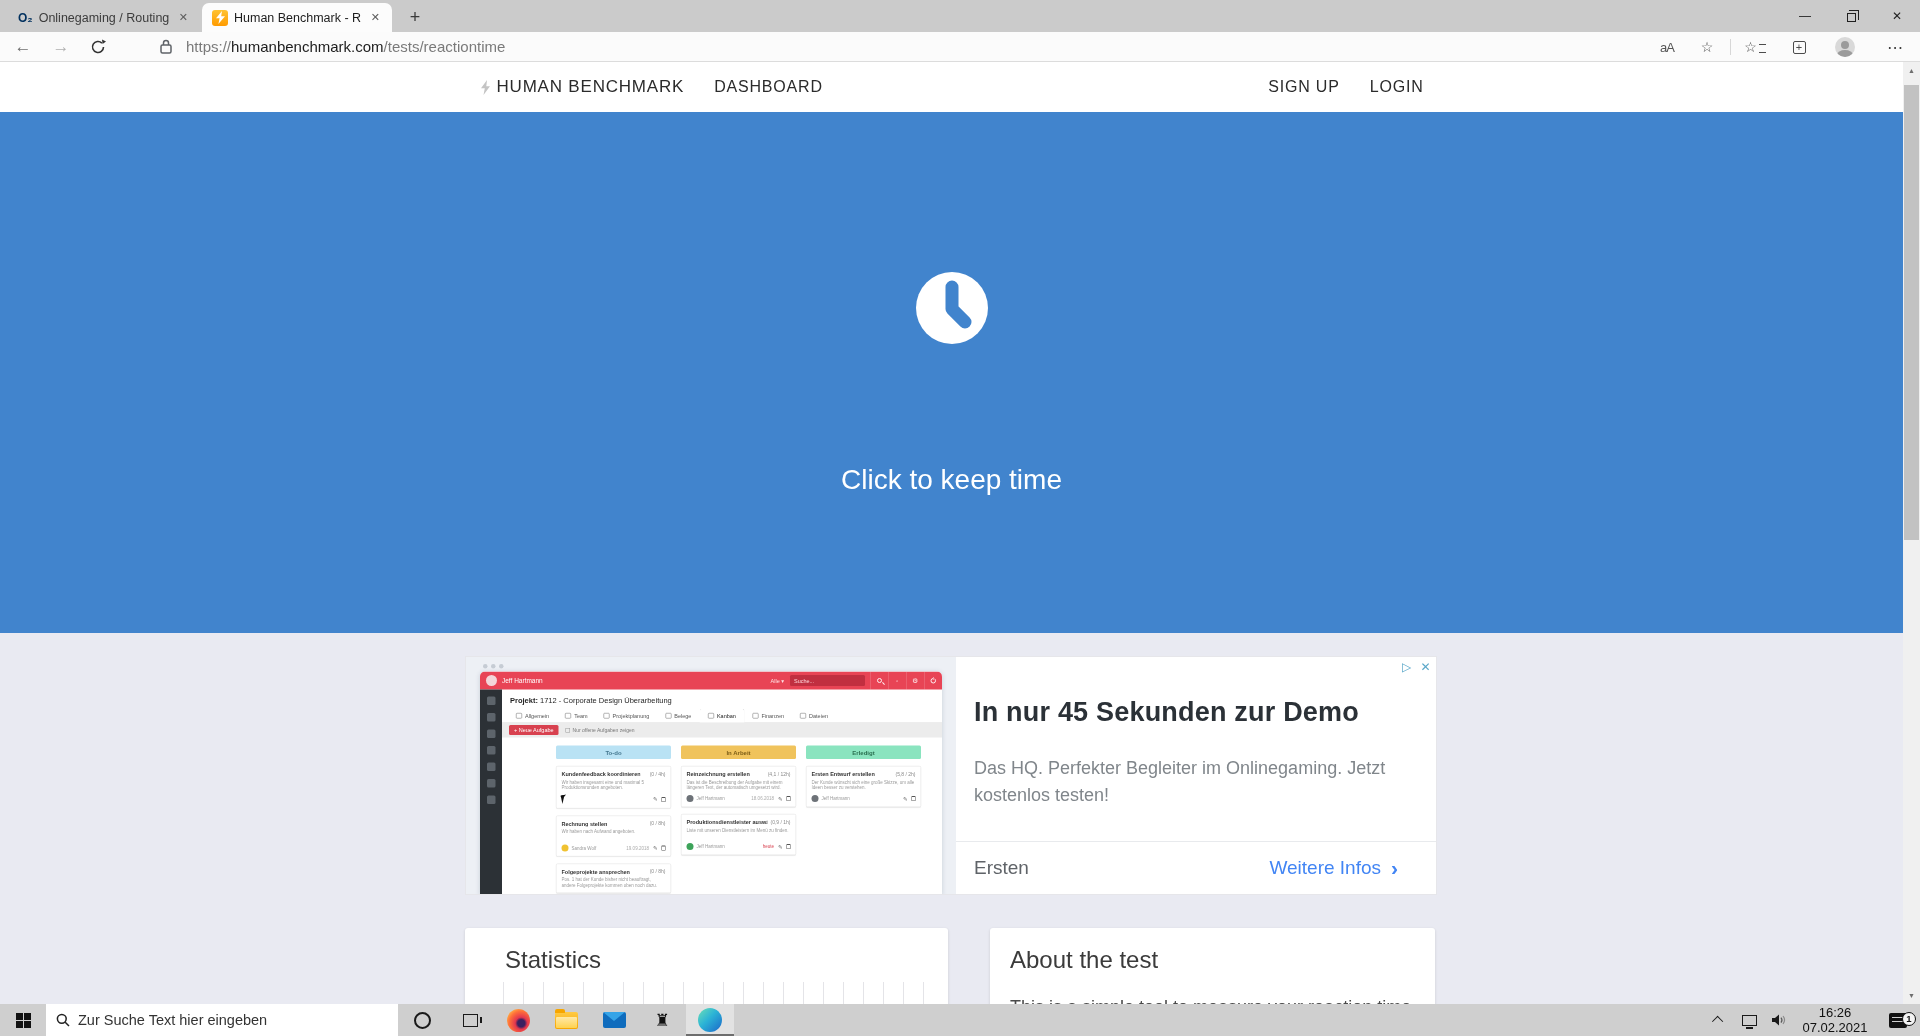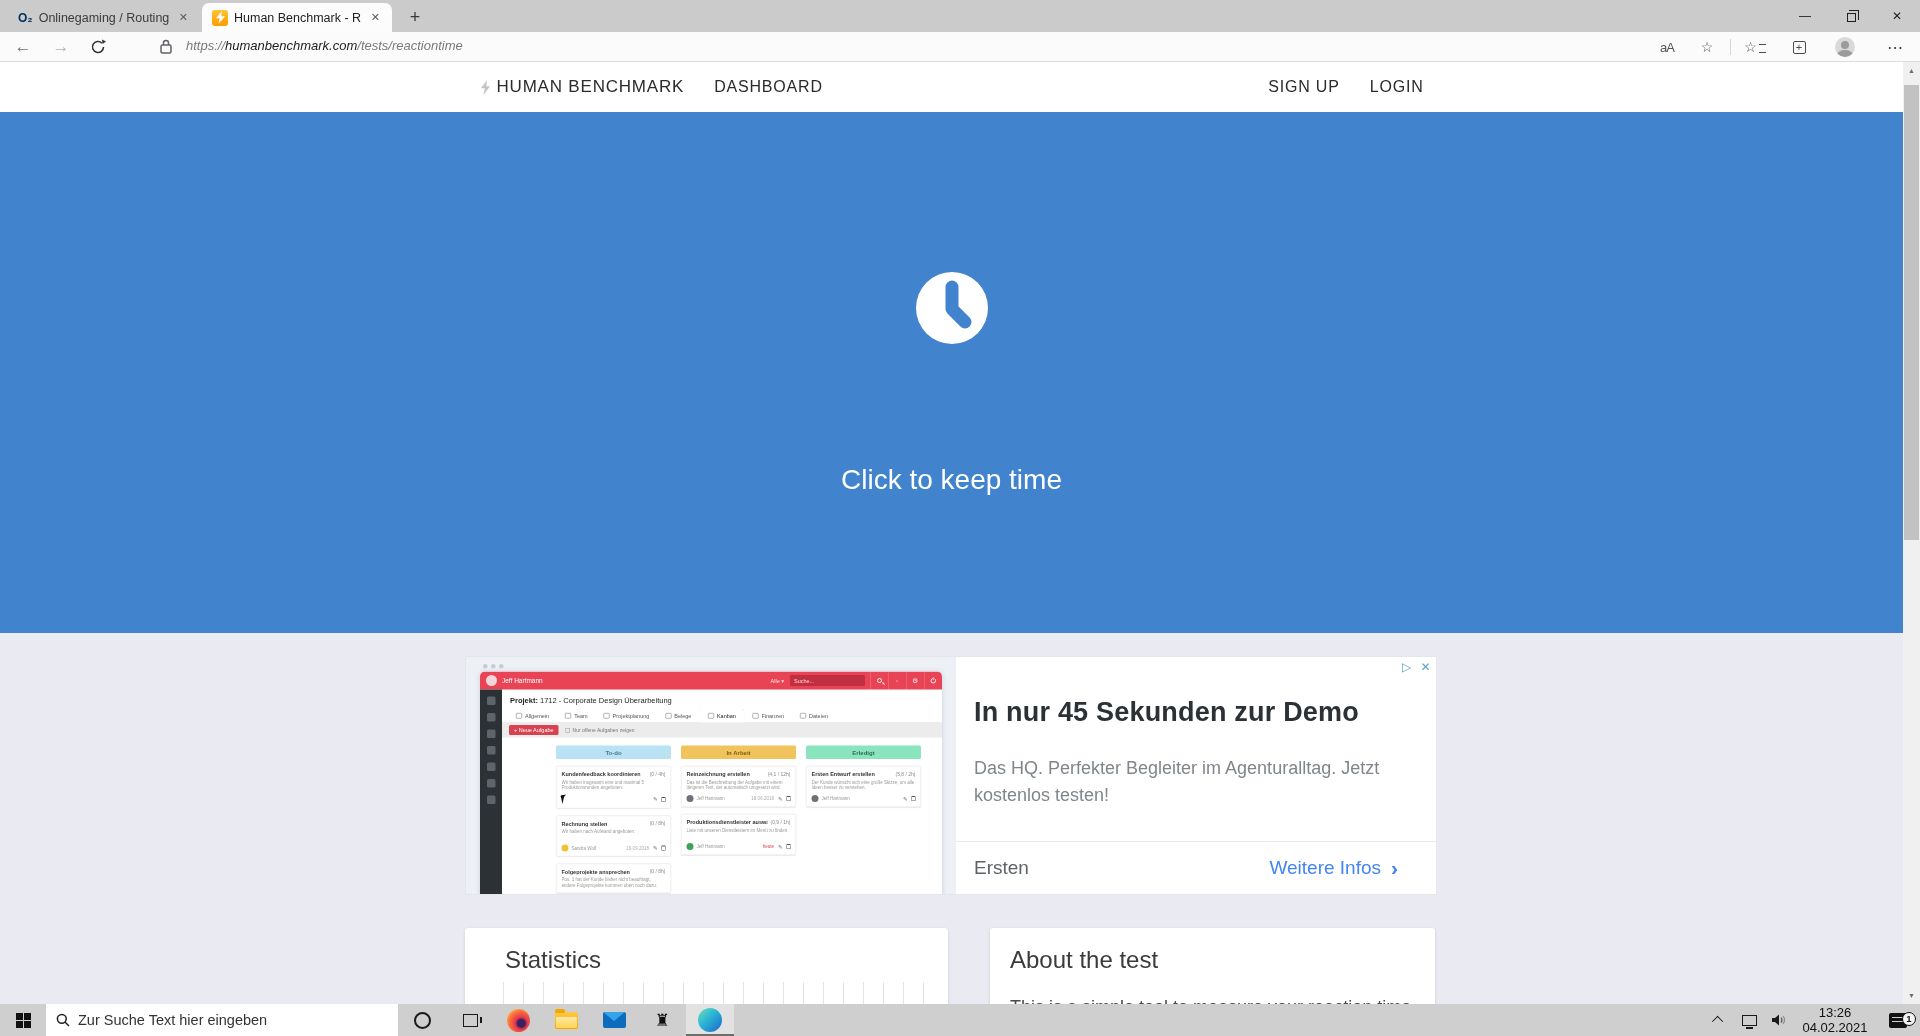--- a/index.html
+++ b/index.html
@@ -22,21 +22,21 @@
   .restore-glyph { position:relative; width:9px; height:9px; border:1px solid #1f1f1f; background:#cbcbcb; margin-top:2px;}
   .restore-glyph::before { content:""; position:absolute; left:1px; top:-4px; width:9px; height:9px; border:1px solid #1f1f1f; border-left:none; border-bottom:none; }
 
   
   .toolbar { position:absolute; top:32px; left:0; right:0; height:30px; background:#fbfbfb; border-bottom:1px solid #dcdcdc; }
   .nav-arrow { position:absolute; top:0; height:30px; width:30px; display:flex; align-items:center; justify-content:center; font-size:17px; }
   .back { left:8px; color:#6f6f6f; }
   .forward { left:46px; color:#b0b0b0; }
   .refresh { position:absolute; left:86px; top:3px; width:24px; height:24px; display:flex; align-items:center; justify-content:center; }
   .lock-icon { position:absolute; left:160px; top:7px; }
-  .url-text { position:absolute; left:186px; top:6px; font-size:13px; color:#7a7a7a; white-space:nowrap;font-style:italic; }
+  .url-text { position:absolute; left:186px; top:6px; font-size:15px; color:#7a7a7a; white-space:nowrap; }
   .url-domain { color:#1c1c1c; }
   .tb-ico { position:absolute; top:0; width:30px; height:30px; display:flex; align-items:center; justify-content:center; color:#4c4c4c; font-size:14px; }
   .tb-translate { left:1652px; font-size:13px; letter-spacing:-1px; color:#555; }
   .tb-star-add { left:1692px; }
   .tb-sep { position:absolute; left:1730px; top:7px; width:1px; height:16px; background:#d7d7d7; }
   .tb-fav { left:1740px; }
   .tb-fav .lines { display:inline-block; margin-left:2px; width:7px; height:9px; border-top:1.5px solid #4c4c4c; border-bottom:1.5px solid #4c4c4c; position:relative; top:1px;}
   .tb-collections { left:1784px; }
   .coll-glyph { width:13px; height:13px; border:1.5px solid #4c4c4c; border-radius:2px; font-size:11px; line-height:10px; text-align:center; color:#4c4c4c; }
   .tb-avatar { left:1830px; }
@@ -429,21 +429,21 @@
                   </div>
                 </div>
               </div>
             </div>
           </div>
         </div>
           </div>
       </div>
       <div class="ad-copy">
         <div class="ad-headline">In nur 45 Sekunden zur Demo</div>
-        <div class="ad-body">Das HQ. Perfekter Begleiter im Agenturalltag. Jetzt kostenlos testen!</div>
+        <div class="ad-body">Das HQ. Perfekter Begleiter im Onlinegaming. Jetzt kostenlos testen!</div>
         <div class="ad-footer">
           <span class="ad-advertiser">Ersten</span>
           <span class="ad-foot-sp"></span>
           <span class="ad-cta">Weitere Infos</span>
           <span class="ad-cta-chev">›</span>
         </div>
       </div>
       <div class="adchoices">
         <span>▷</span>
         <span>✕</span>
@@ -512,22 +512,22 @@
           <span class="net-ico"></span>
         </div>
       <div class="tray-slot">
         <svg width="16" height="14" viewBox="0 0 16 14">
             <polygon points="1,5 4,5 8,1.5 8,12.5 4,9 1,9" fill="#1a1a1a"></polygon>
             <path d="M10 4.5a4 4 0 0 1 0 5" fill="none" stroke="#5a5a5a" stroke-width="1.2"></path>
             <path d="M12 3a6.5 6.5 0 0 1 0 8" fill="none" stroke="#8a8a8a" stroke-width="1.2"></path>
           </svg>
       </div>
       <div class="tb-clock">
-        <div>13:26</div>
-        <div>04.02.2021</div>
+        <div>16:26</div>
+        <div>07.02.2021</div>
       </div>
       <div class="tb-notif">
         <span class="notif-ico"></span>
         <span class="notif-badge">1</span>
       </div>
     </div>
   </div>
 
 </div>
 

